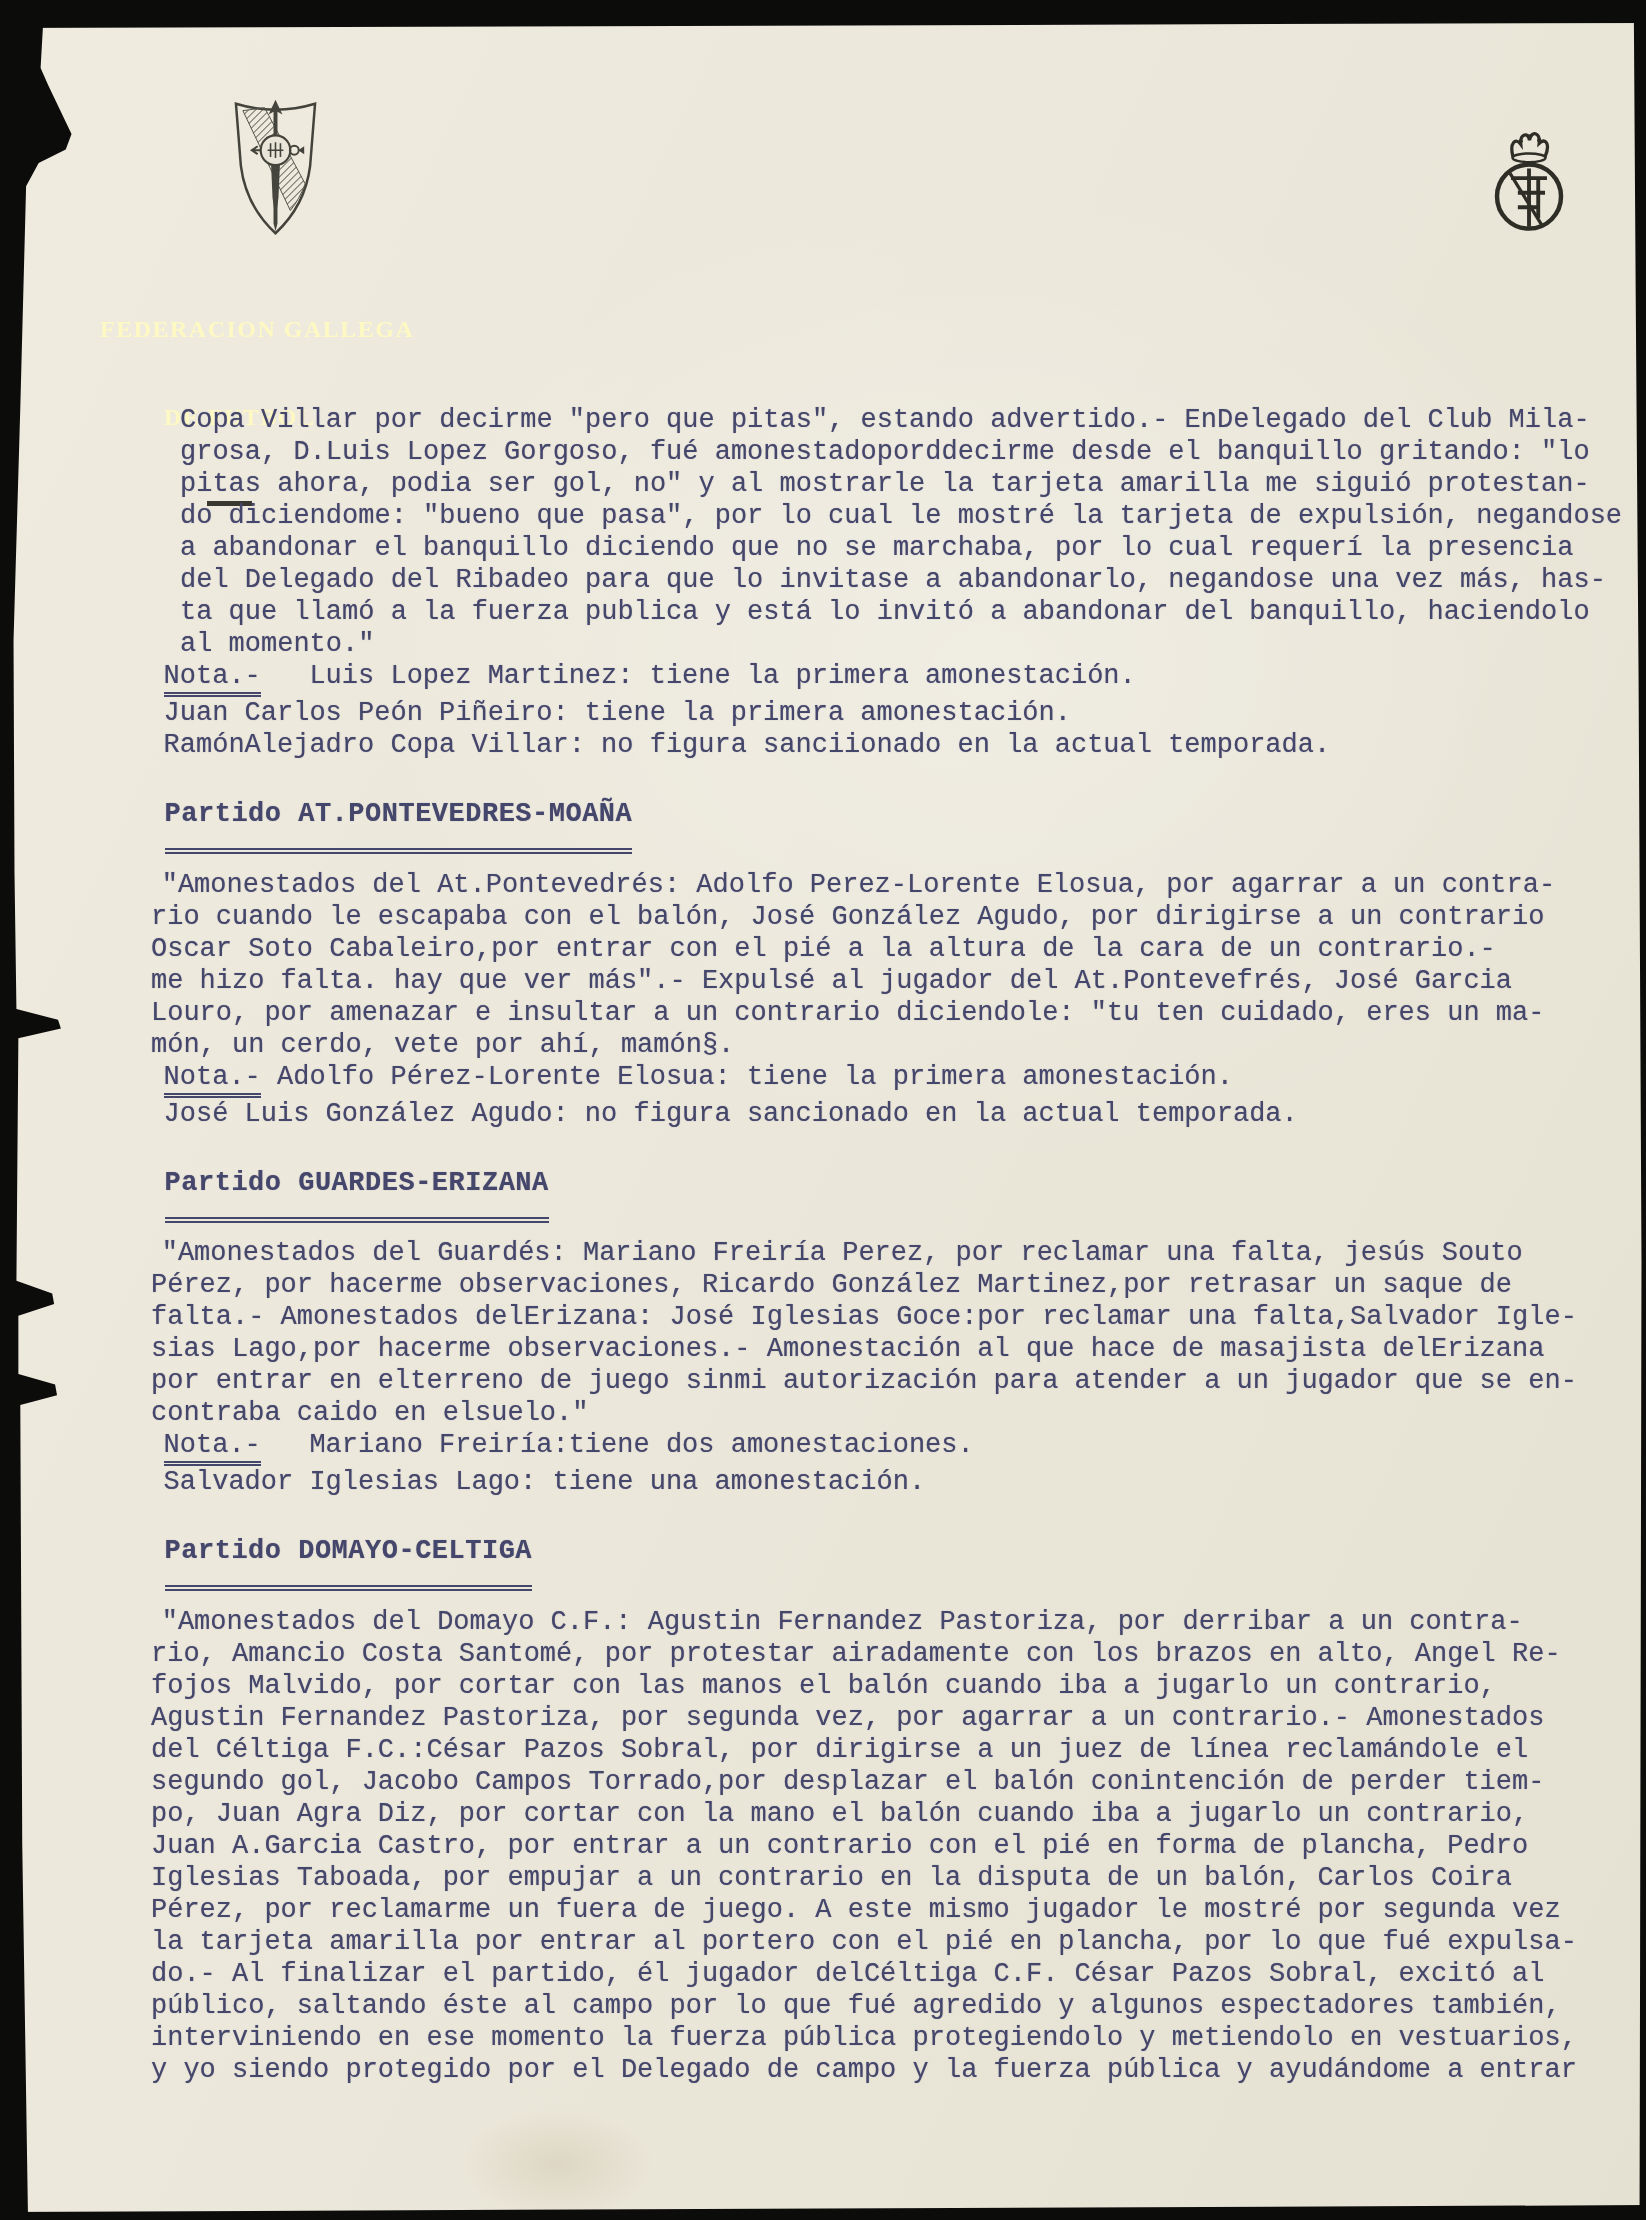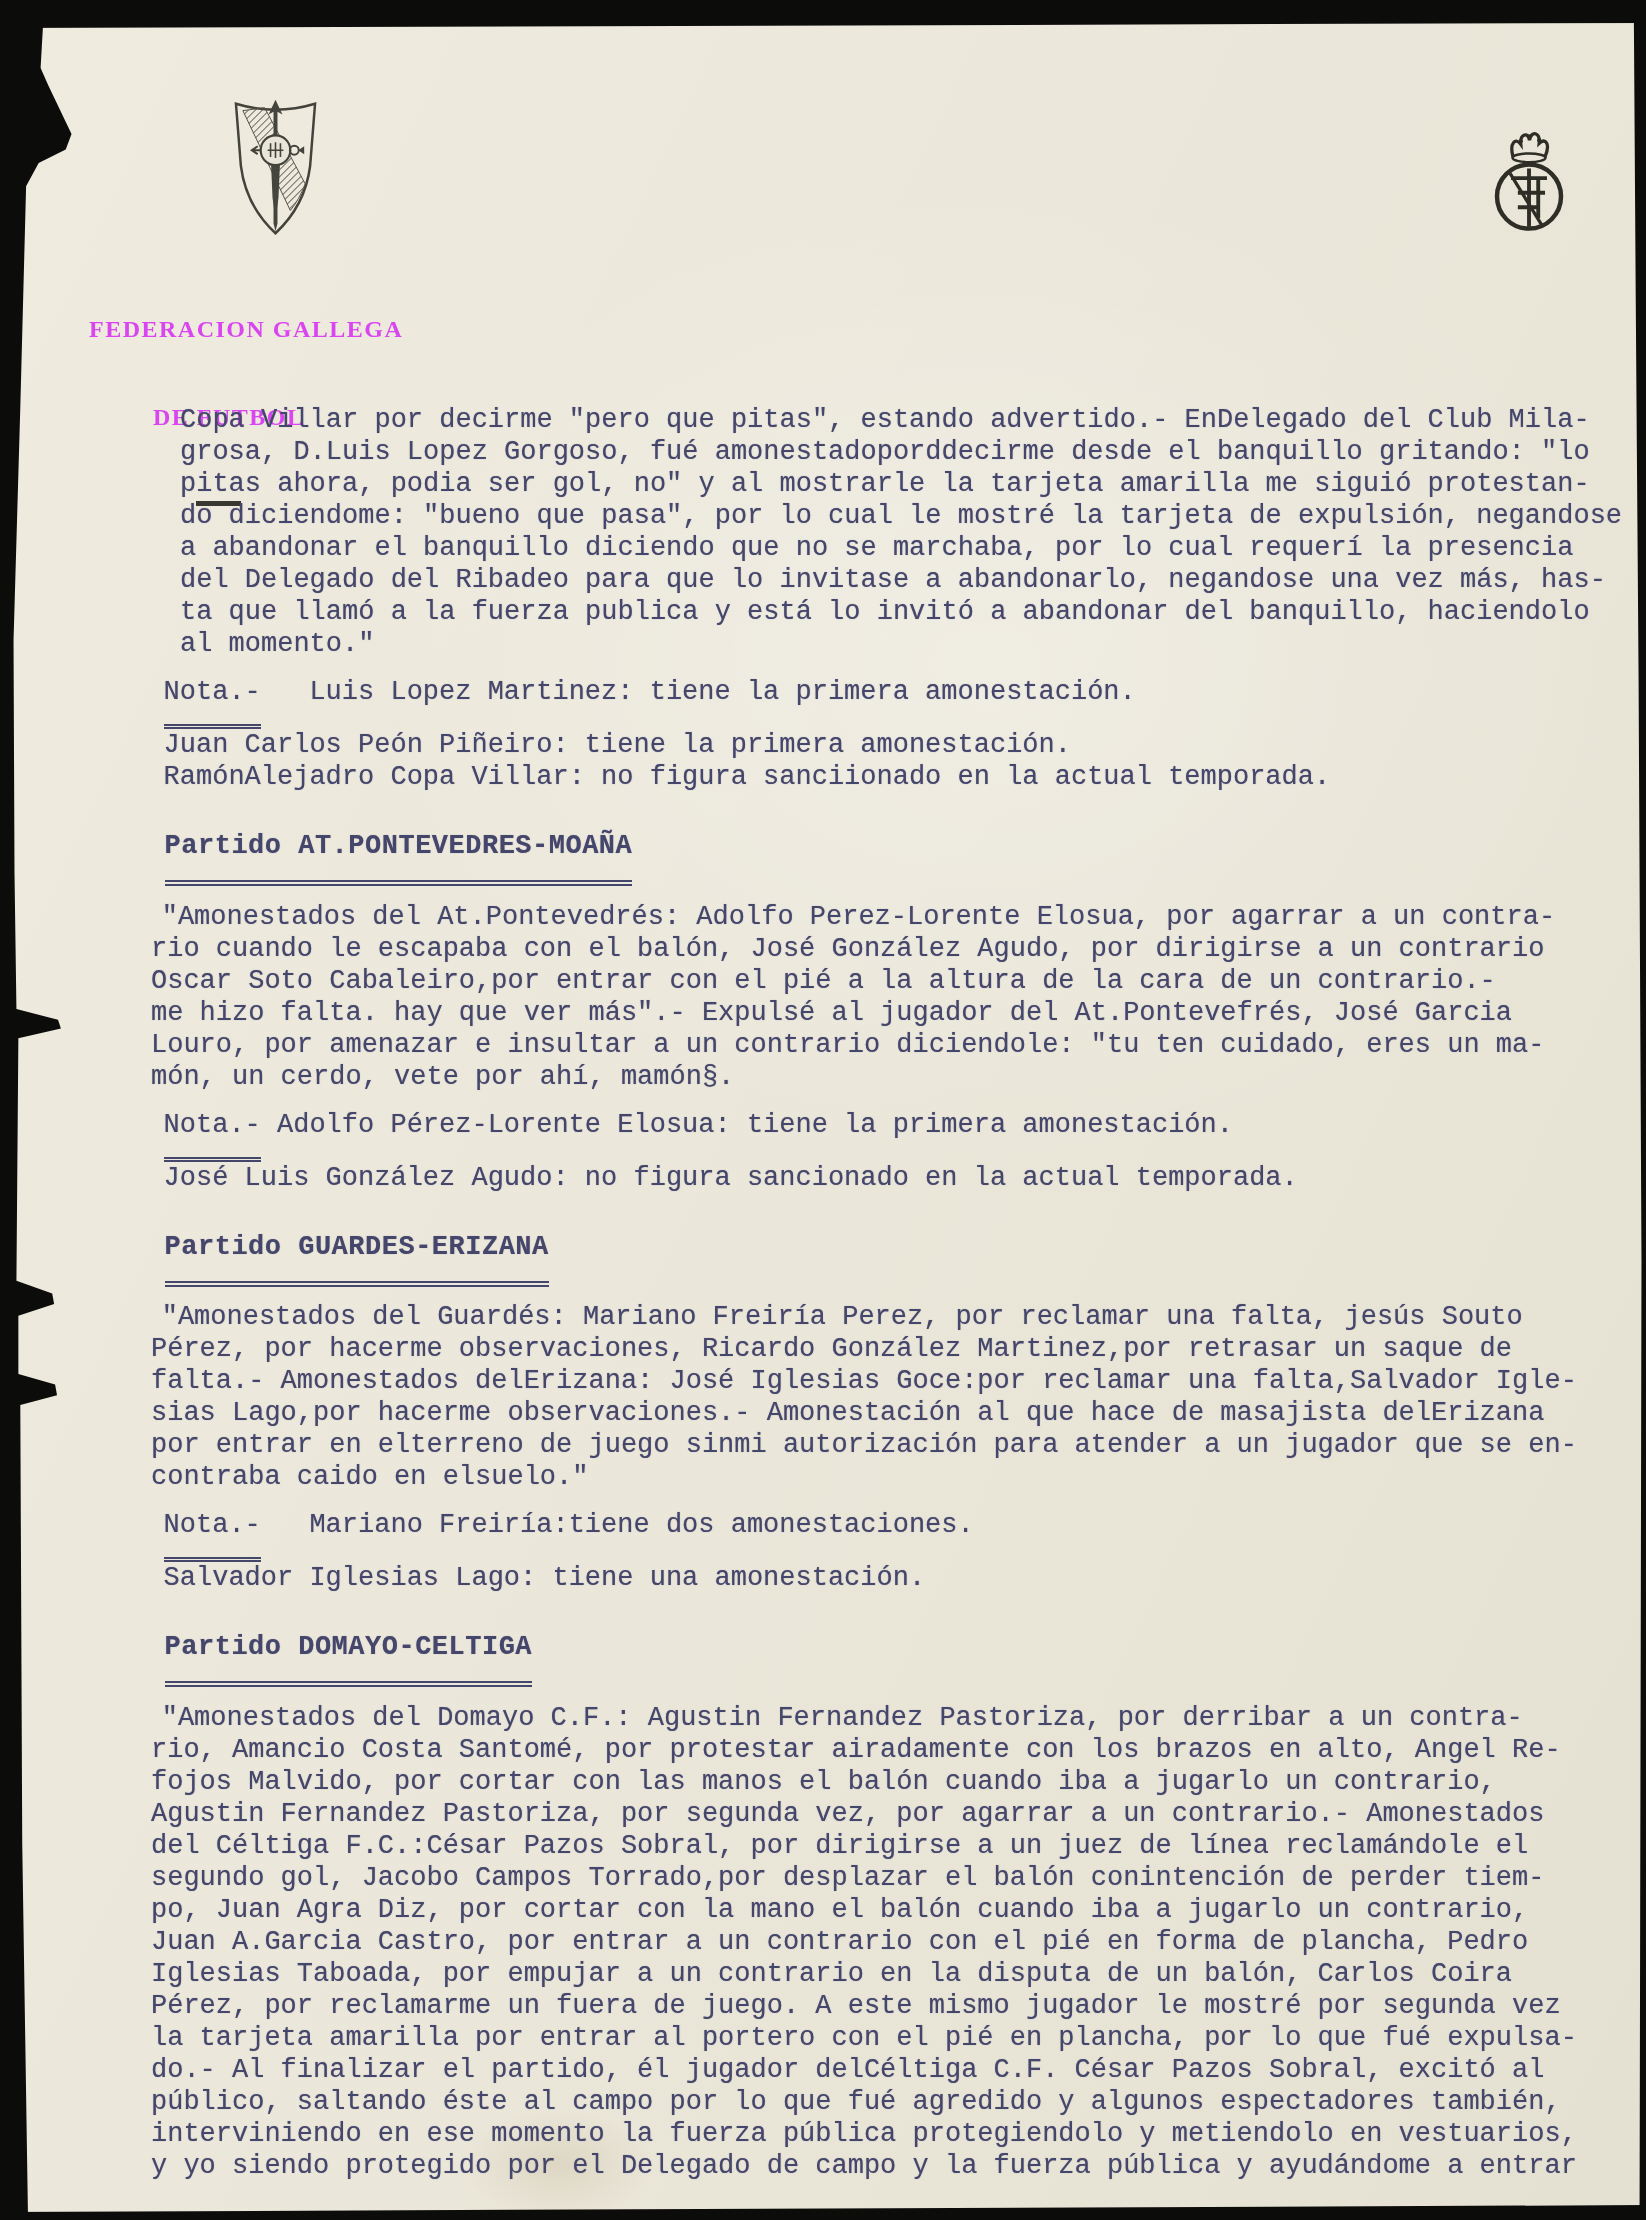--- a/index.html
+++ b/index.html
@@ -20,39 +20,39 @@
   .edge{position:absolute;background:#0c0c0b;}
   .edge-top{left:0;top:0;width:1647px;height:28px;
     clip-path:polygon(0 0,100% 0,100% 82%,0 100%);}
   .edge-bottom{left:0;top:2189px;width:1647px;height:31px;
     clip-path:polygon(0 74%,100% 52%,100% 100%,0 100%);}
   .edge-left{left:0;top:0;height:2220px;width:87px;background:transparent;}
   .edge-right{right:0;top:0;height:2220px;width:21.3px;background:transparent;}
   .edge-left svg,.edge-right svg{display:block;width:100%;height:100%;}
   
   .letterhead{
-    position:absolute;left:89px;top:262px;
-    color:#d946ef;font-family:"Liberation Serif", serif;
+    position:absolute;left:100px;top:262px;
+    color:#fef9c3;font-family:"Liberation Serif", serif;
     font-weight:bold;font-size:24px;letter-spacing:1.5px;white-space:pre;
   }
   .org-line2{margin-left:64px;margin-top:6.8px;}
   .org-rule{width:45px;height:4.9px;background:#3a3931;margin:16.5px 0 0 107px;}
   .shield{position:absolute;left:231px;top:98px;width:89px;height:140px;}
   .crest{position:absolute;left:1481px;top:124px;width:97px;height:118px;}
   
   .body-text{
     position:absolute;left:151px;top:404px;width:1457px;
     font-size:27px;line-height:32px;color:#45466b;
     text-shadow:0 0 1px rgba(69,70,107,.5);
   }
   .tline{white-space:pre;}
   .para-cont{margin-left:29px;}           
   .para-indent .tline:first-child{text-indent:10.7px;}
   .nota-block{margin-left:12.6px;}
-  .nota-label{display:inline-block;border-bottom:5.8px double #45466b;padding-bottom:16px;margin-top:16px;}
+  .nota-label{display:inline-block;border-bottom:5.8px double #45466b;padding-bottom:0px;}
   .heading-row{margin:37px 0 14.6px 0;}
   .partido-heading{
     display:inline-block;margin-left:13.6px;font-weight:bold;
     border-bottom:6.8px double #45466b;padding-bottom:18px;letter-spacing:0.5px;
   }
 </style>
 </head>
 <body>
 
 <div class="paper"></div>

